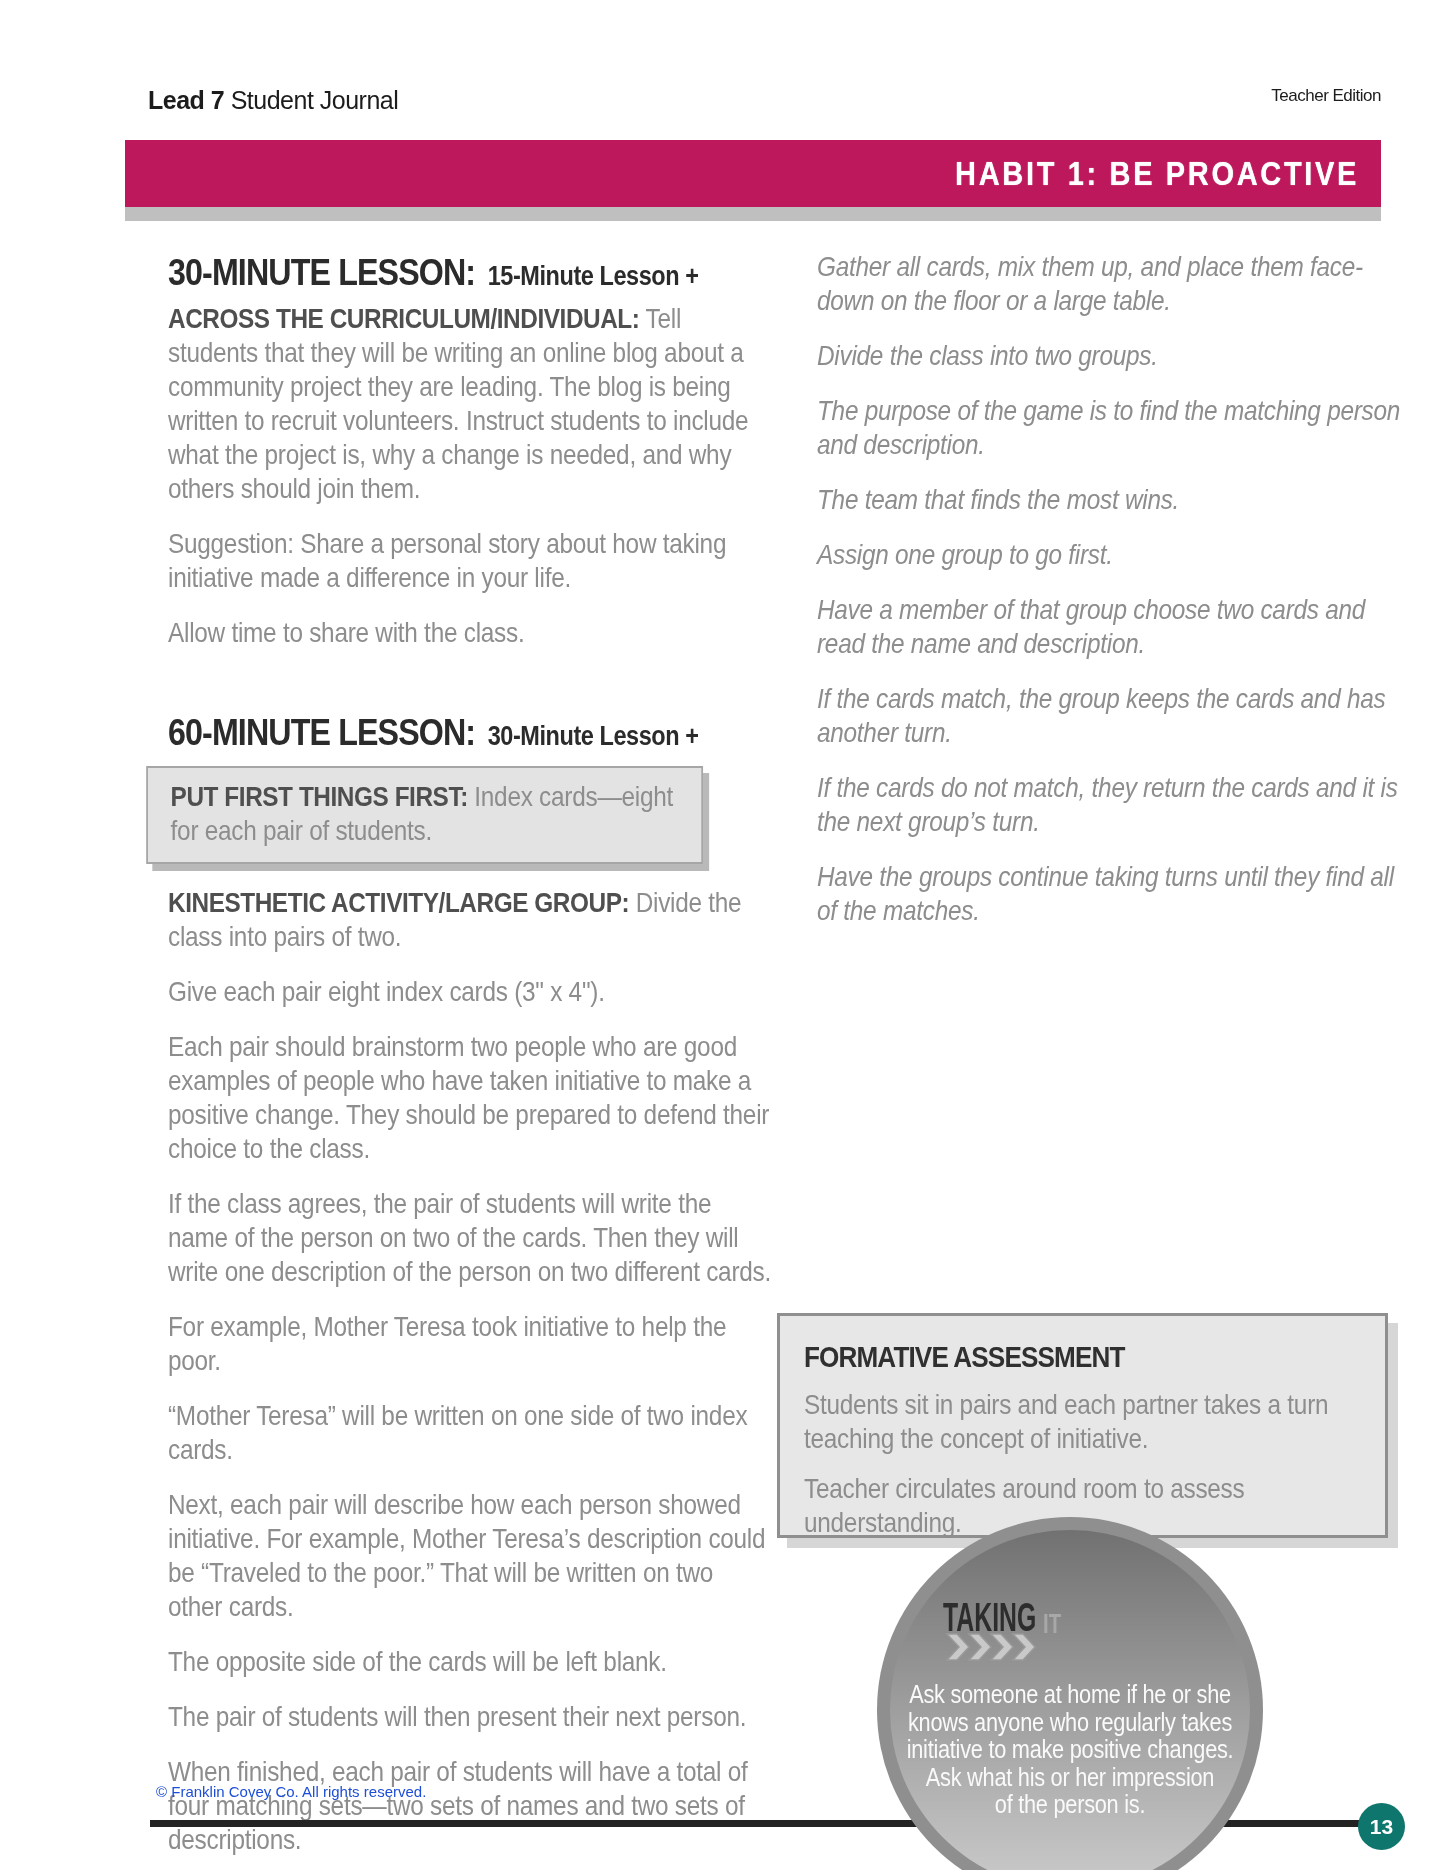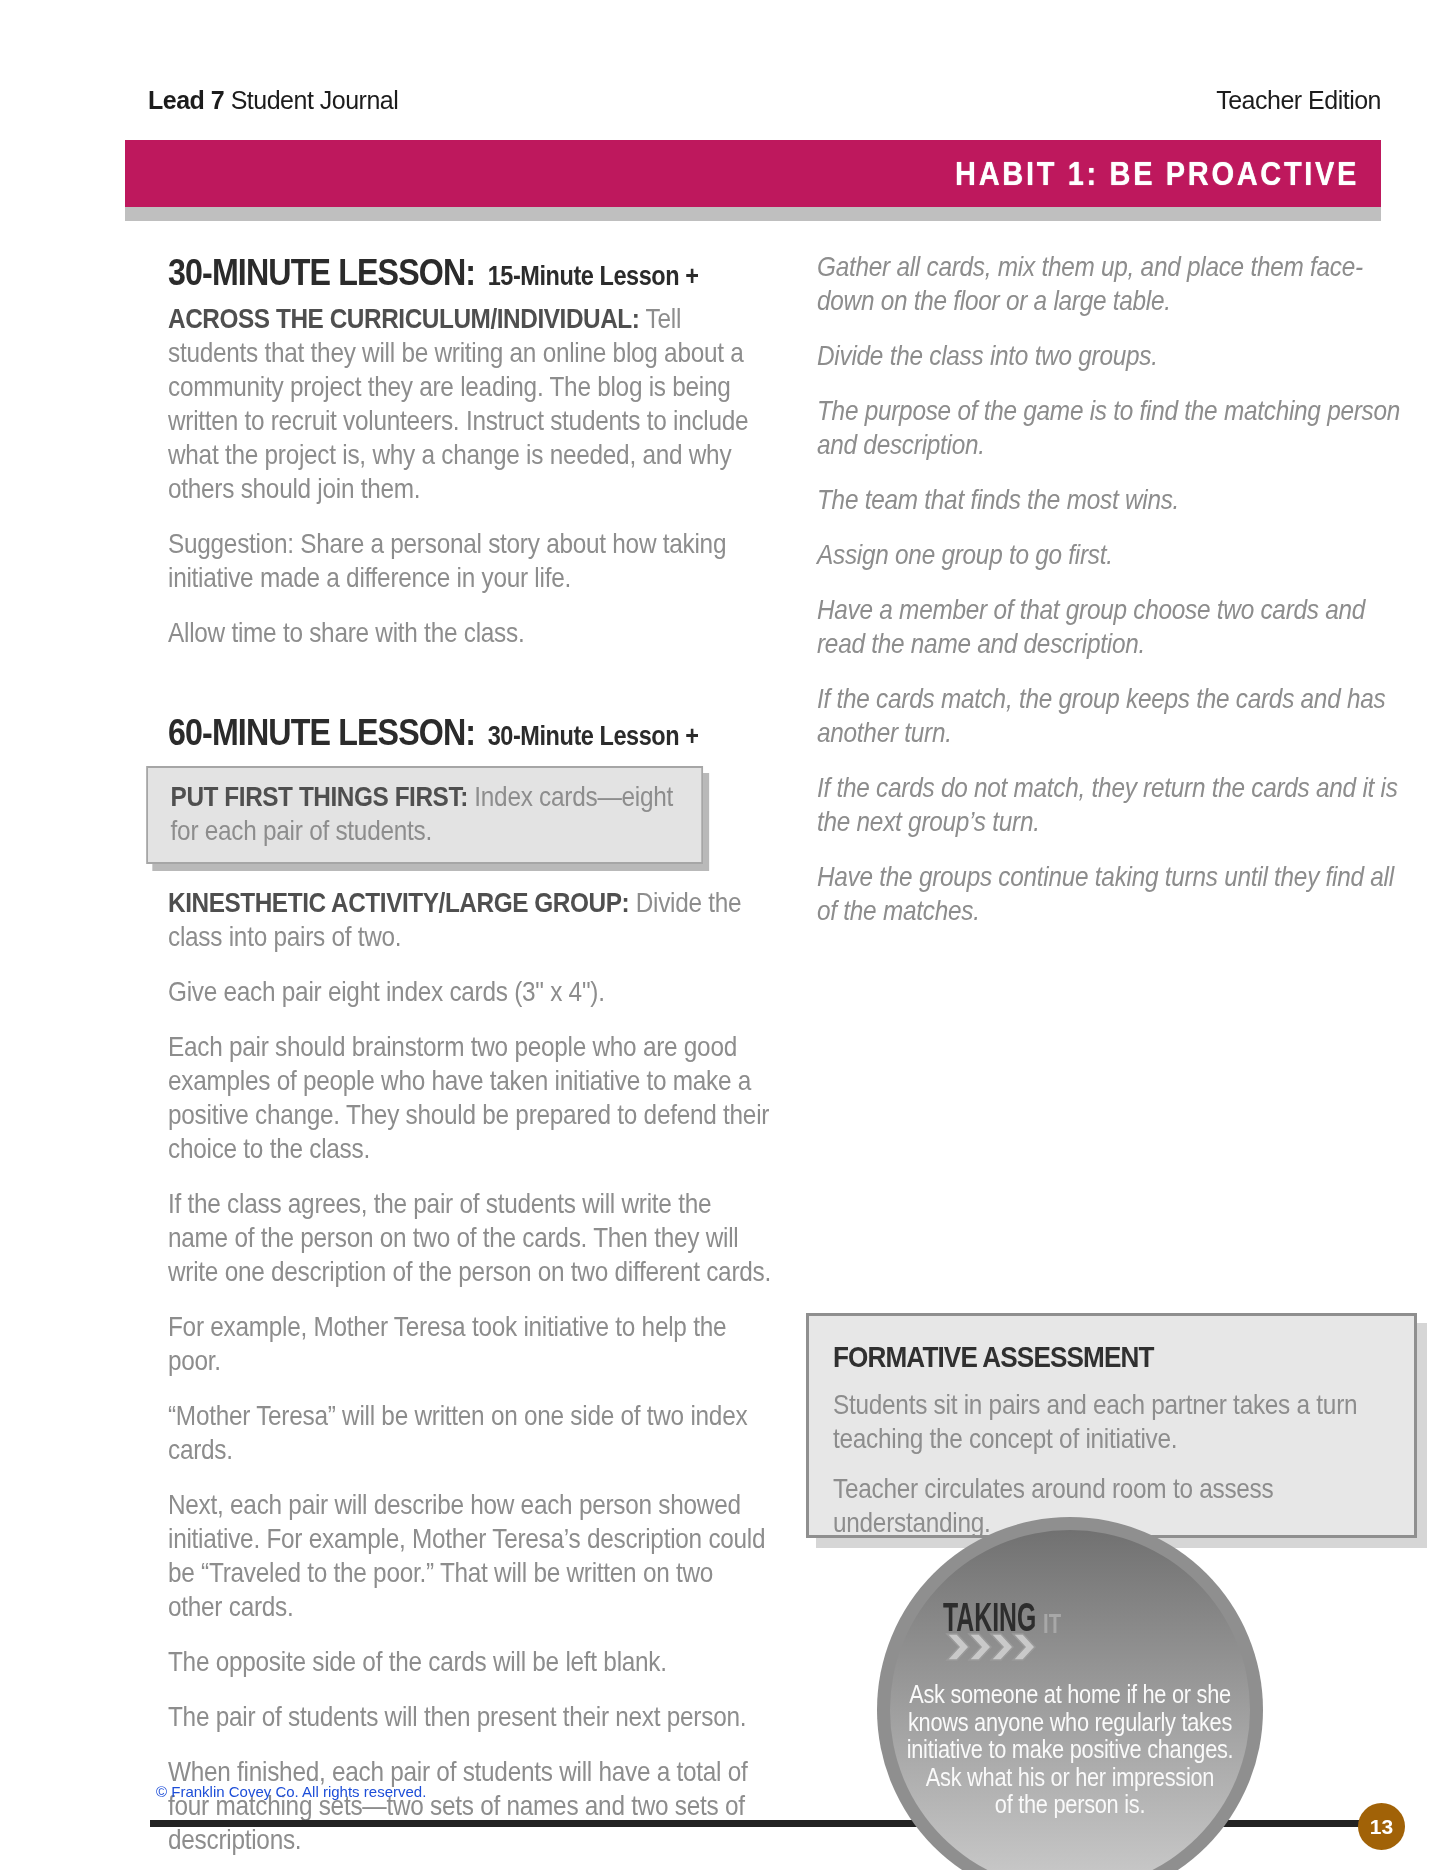--- a/index.html
+++ b/index.html
@@ -3,21 +3,21 @@
 <meta charset="utf-8">
 <style>
   html,body{margin:0;padding:0;background:#fff;}
   #page{position:relative;width:1445px;height:1870px;background:#ffffff;overflow:hidden;
         font-family:"Liberation Sans",sans-serif;}
   
   .sq{transform:scaleX(0.87);transform-origin:0 0;width:114.9%;}
   
   .hdr-left{position:absolute;left:148px;top:86px;font-size:25px;color:#1c1c1c;letter-spacing:-0.5px;}
   .hdr-left b{font-weight:700;}
-  .hdr-right{position:absolute;right:64px;top:86px;font-size:25px;color:#1c1c1c;letter-spacing:-0.5px;}
+  .hdr-right{position:absolute;right:64px;top:86px;font-size:17px;color:#1c1c1c;letter-spacing:-0.5px;}
   .banner{position:absolute;left:125px;top:140px;width:1256px;height:67px;background:#be185d;}
   .banner-text{position:absolute;right:22px;top:15px;font-size:33px;font-weight:700;color:#ffffff;
                letter-spacing:3px;transform:scaleX(0.88);transform-origin:100% 50%;
                text-shadow:0 0 1px #e8e8e8;}
   .strip{position:absolute;left:125px;top:207px;width:1256px;height:14px;background:#bfbfbf;}
   
   .col{position:absolute;}
   #col-left{left:168px;top:252px;width:604px;}
   #col-right{left:817px;top:250px;width:585px;font-style:italic;}
   .body{font-size:28px;line-height:34px;letter-spacing:-0.3px;color:#8d8d8d;margin:0 0 21px 0;}
@@ -25,21 +25,21 @@
   .h-lesson{margin:0 0 8px 0;white-space:nowrap;}
   .h-main{font-size:37px;font-weight:700;color:#2b2b2b;letter-spacing:-1px;}
   .h-sub{font-size:27px;font-weight:700;color:#2b2b2b;letter-spacing:-0.5px;margin-left:10px;}
   .h-gap{margin-top:62px;}
   .callout{box-sizing:border-box;width:640px;margin:12px 0 22px -25px;padding:12px 26px 14px 26px;
            background:#e3e3e3;border:2px solid #a6a6a6;box-shadow:7px 7px 0 #b9b9b9;}
   .callout .body{margin:0;}
   
   .formative{position:absolute;left:777px;top:1313px;width:611px;height:225px;box-sizing:border-box;
              background:#e7e7e7;border:3px solid #8f8f8f;box-shadow:10px 10px 0 #d6d6d6;
-             padding:18px 24px;z-index:2;margin-left:29px;}
+             padding:18px 24px;z-index:2;}
   .formative-title{font-size:30px;font-weight:700;color:#303030;letter-spacing:-1px;margin:6px 0 14px 0;}
   .formative .body{margin-bottom:16px;}
   
   .tih{position:absolute;left:877px;top:1517px;width:386px;height:386px;z-index:5;}
   .tih-ring{position:absolute;left:0;top:0;width:386px;height:386px;border-radius:50%;background:#8f8f8f;}
   .tih-inner{position:absolute;left:13px;top:13px;width:360px;height:360px;border-radius:50%;
              background:linear-gradient(180deg,#717171 0%,#9a9a9a 45%,#cbcbcb 100%);}
   .tih-taking{position:absolute;left:66px;top:78px;font-size:40px;font-weight:700;color:#2d2d2d;
               transform:scaleX(0.62);transform-origin:0 0;white-space:nowrap;}
   .tih-it{position:absolute;left:166px;top:92px;font-size:27px;font-weight:700;color:#a8a8a8;
@@ -49,21 +49,21 @@
   .tih-home{position:absolute;left:14px;top:118px;width:106px;text-align:center;font-size:36px;
             font-weight:700;color:#1e1e1e;transform:scaleX(0.72);transform-origin:50% 0;
             letter-spacing:-1px;}
   .tih-text{position:absolute;left:-7%;top:164px;width:114%;text-align:center;color:#fafafa;
             font-size:25px;line-height:27.5px;letter-spacing:-0.3px;
             transform:scaleX(0.87);transform-origin:50% 0;}
   
   .copyright{position:absolute;left:156px;top:1783px;font-size:15px;color:#1d4ed8;z-index:1;}
   .foot-line{position:absolute;left:150px;top:1820px;width:1212px;height:7px;background:#232323;z-index:1;}
   .page-badge{position:absolute;left:1358px;top:1803px;width:47px;height:47px;border-radius:50%;
-              background:#a16207;color:#ffffff;font-size:21px;font-weight:700;text-align:center;
+              background:#0f766e;color:#ffffff;font-size:21px;font-weight:700;text-align:center;
               line-height:47px;z-index:7;}
 </style>
 </head>
 <body>
 
 <div id="page">
 
   <div class="hdr-left"><b>Lead 7</b><span> Student Journal</span></div>
   <div class="hdr-right">Teacher Edition</div>
 

